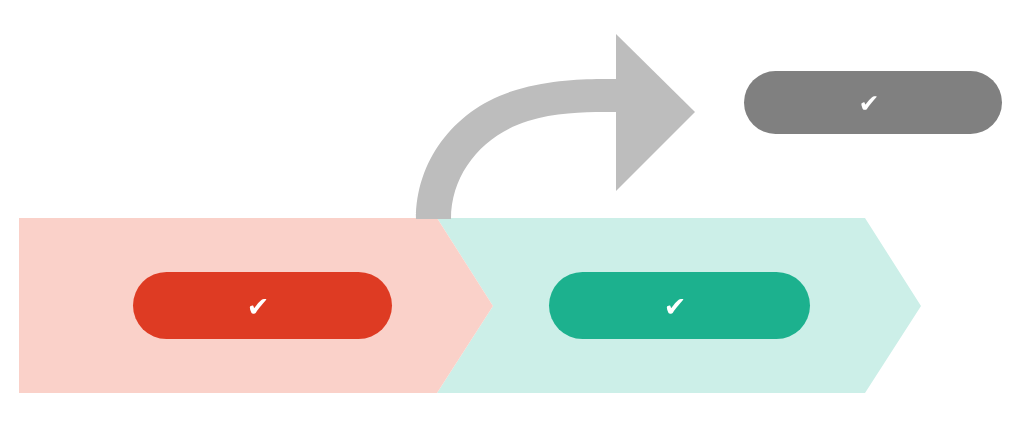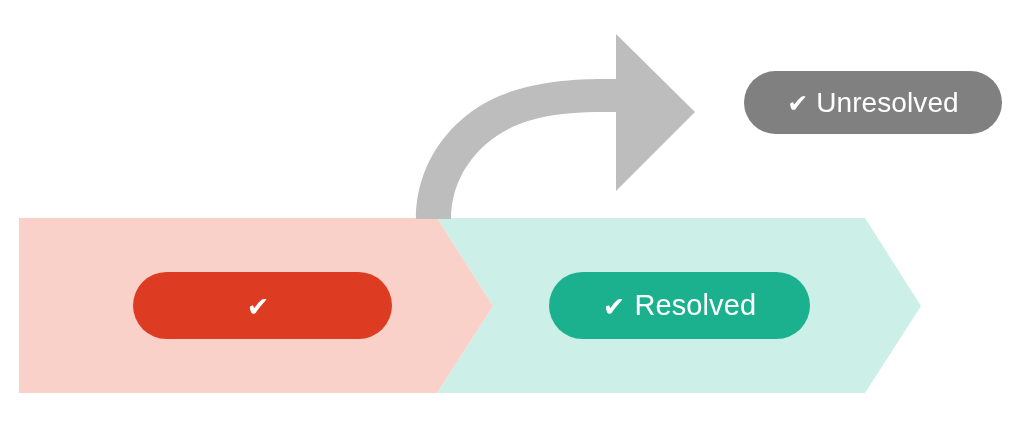--- a/index.html
+++ b/index.html
@@ -104,26 +104,24 @@
                C 483,135 451,173 451,219
                Z"></path>
       <polygon fill="#BDBDBD" points="616,34 695,112 616,191"></polygon>
     </g>
   </svg>
 
   <div class="layer pill-layer">
 
     <div class="pill" id="pill-unresolved" style="background: rgb(128, 128, 128);">
       <span class="check">✔</span>
-      <span class="label">Unresolved</span>
     </div>
 
     <div class="pill" id="pill-urgent" style="background: rgb(222, 59, 35);">
       <span class="check">✔</span>
     </div>
 
     <div class="pill" id="pill-resolved" style="background: rgb(28, 177, 142);">
       <span class="check">✔</span>
-      <span class="label">Resolved</span>
     </div>
 
   </div>
 </div>
 
 </body></html>

